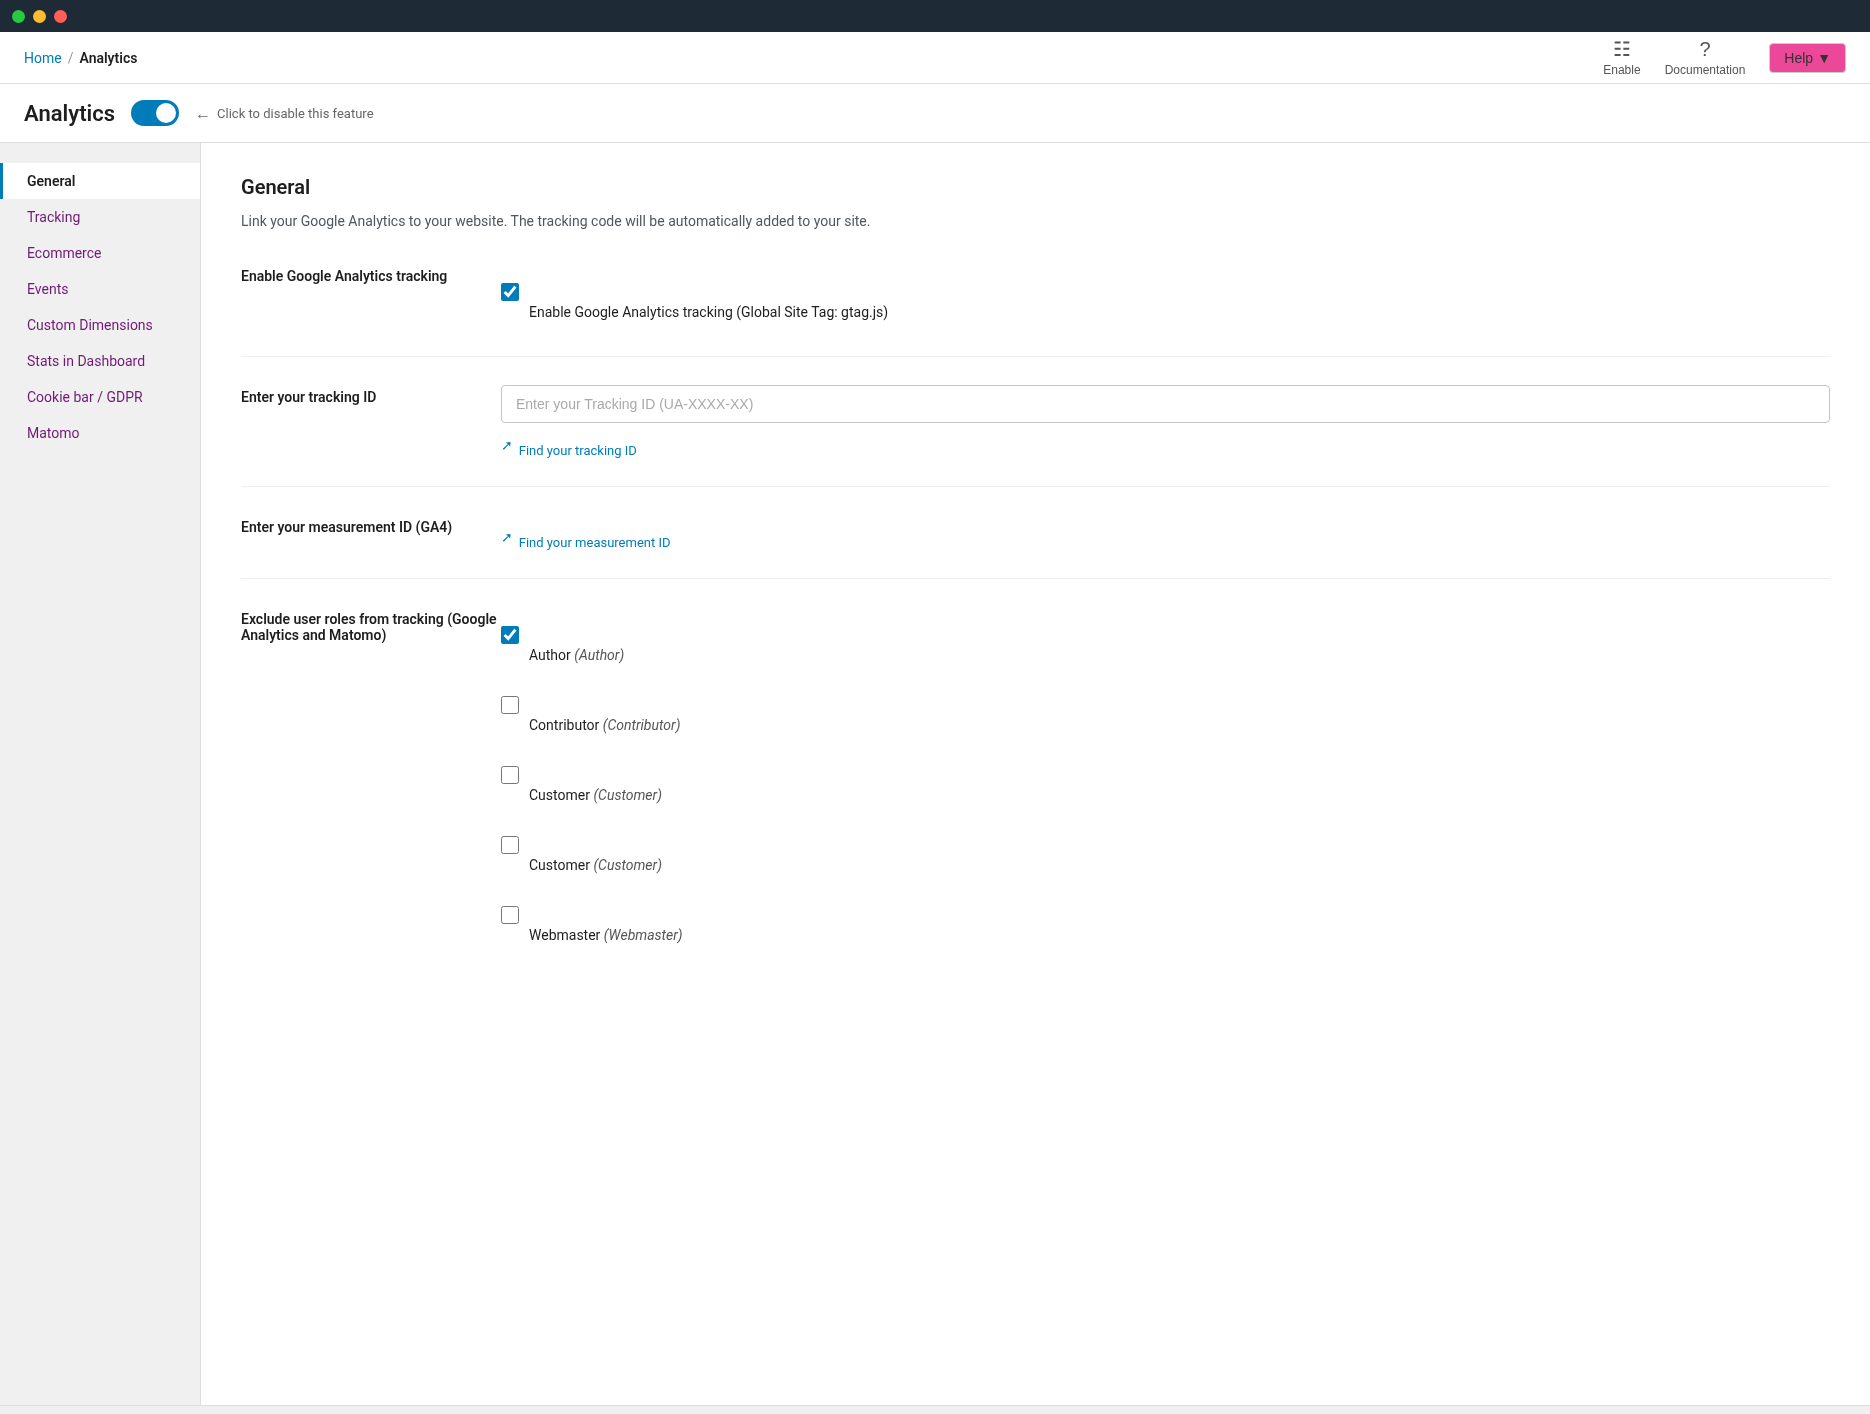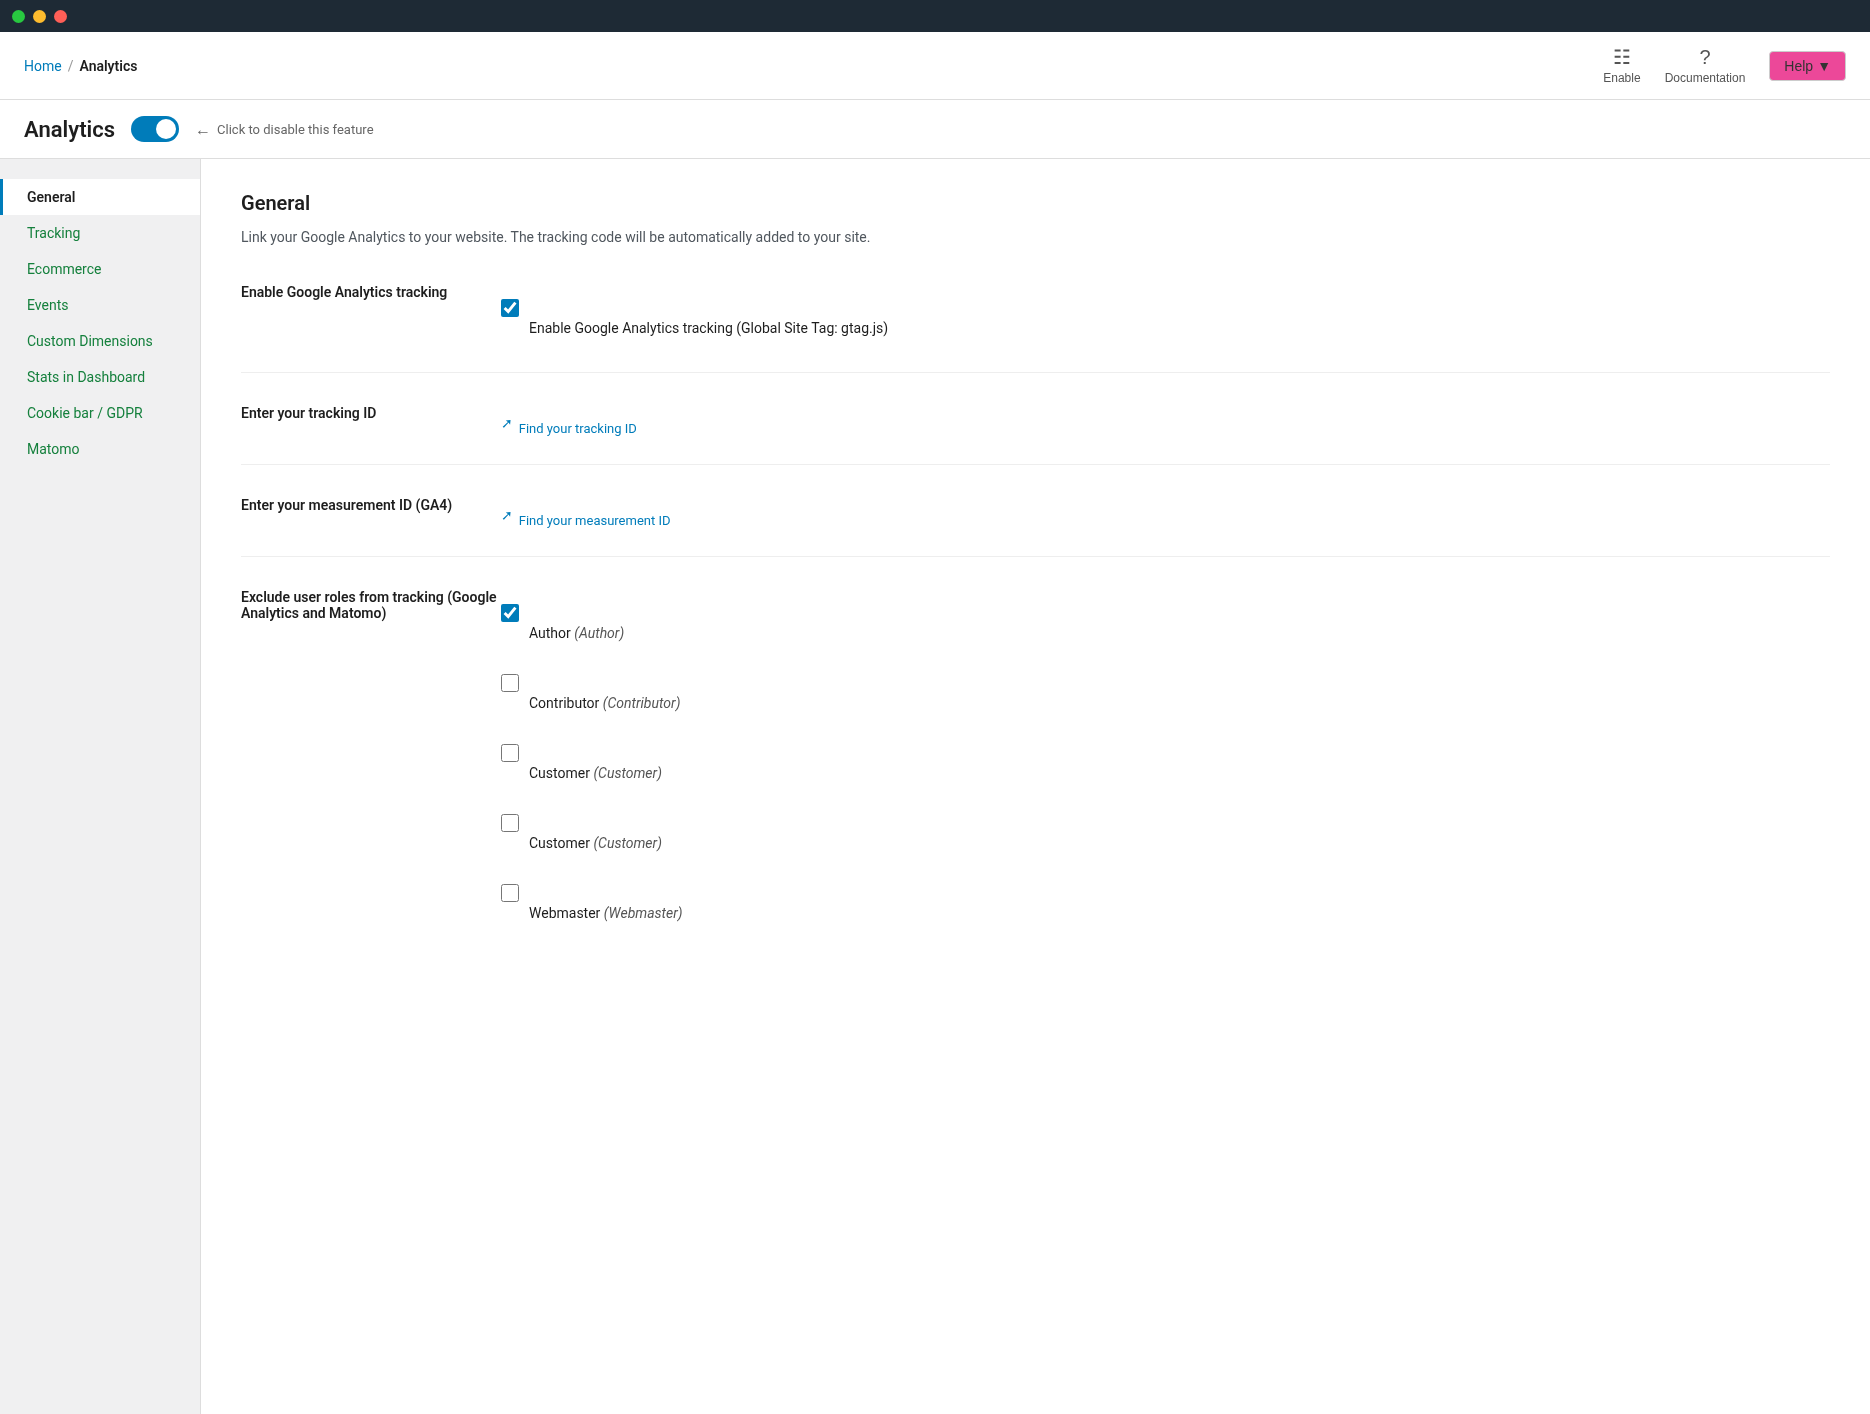--- a/index.html
+++ b/index.html
@@ -22,21 +22,21 @@
     .dot-red { background: #ff5f57; }
 
     
     .topnav {
       background: #fff;
       border-bottom: 1px solid #ddd;
       display: flex;
       align-items: center;
       justify-content: space-between;
       padding: 0 24px;
-      height: 68px;
+      height: 52px;
     }
     .breadcrumb { display: flex; align-items: center; gap: 6px; font-size: 14px; }
     .breadcrumb a { color: #007cba; text-decoration: none; }
     .breadcrumb-sep { color: #999; }
     .breadcrumb-current { font-weight: 600; color: #1e1e1e; }
 
     .topnav-right { display: flex; align-items: center; gap: 24px; }
     .topnav-btn {
       display: flex; flex-direction: column; align-items: center; gap: 4px;
       background: none; border: none; cursor: pointer; color: #555; font-size: 12px;
@@ -89,21 +89,21 @@
     
     .sidebar {
       width: 200px;
       background: #f0f0f1;
       padding: 20px 0;
       flex-shrink: 0;
     }
     .sidebar-item {
       padding: 10px 24px;
       cursor: pointer;
-      color: #15803d;
+      color: #701a75;
       font-size: 14px;
       border-left: 3px solid transparent;
     }
     .sidebar-item.active {
       color: #1e1e1e;
       font-weight: 600;
       border-left: 3px solid #007cba;
       background: #fff;
     }
 
@@ -247,20 +247,21 @@
           <label for="enable-ga">Enable Google Analytics tracking (Global Site Tag: gtag.js)</label>
         </div>
       </div>
     </div>
 
     <hr class="form-divider">
 
     <div class="form-row">
       <div class="form-label">Enter your tracking ID</div>
       <div class="form-control">
+        <input type="text" class="text-input" placeholder="Enter your Tracking ID (UA-XXXX-XX)" style="">
         <div class="link-row">
           <span class="external-icon">➚</span>
           <a href="#">Find your tracking ID</a>
         </div>
       </div>
     </div>
 
     <hr class="form-divider">
 
     <div class="form-row">

